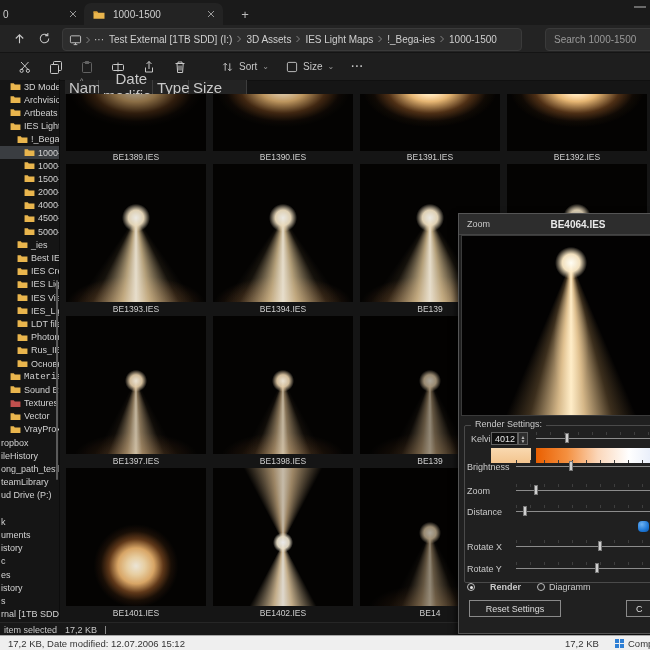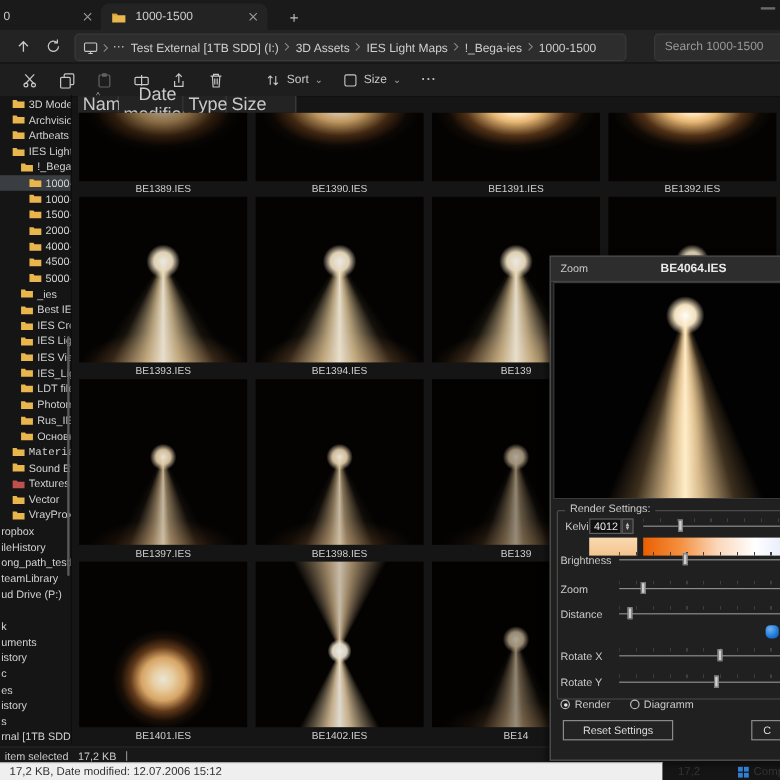--- a/index.html
+++ b/index.html
@@ -101,21 +101,21 @@
   .kgrad{position:absolute;left:77px;top:234px;width:155px;height:15px;}
   .bluedot{position:absolute;left:179px;top:307px;width:11px;height:11px;border-radius:4px;
         background:radial-gradient(circle at 35% 30%, #6db2f2, #1e78d7 60%, #10549e);}
   .radio{width:8px;height:8px;border:1px solid #bdbdbd;border-radius:50%;display:inline-block;position:relative;box-sizing:border-box;}
   .radio.on::after{content:"";position:absolute;left:1.5px;top:1.5px;width:3px;height:3px;border-radius:50%;background:#e8e8e8;}
   .dbtn{position:absolute;height:17px;background:#232323;border:1px solid #8a8a8a;color:#ddd;font-size:9px;
         display:flex;align-items:center;justify-content:center;box-sizing:border-box;}
   .dbtn.cut{justify-content:flex-start;padding-left:9px;}
 
   
-  .astatus{position:absolute;left:0;top:635px;width:552px;height:15px;background:#efefef;border-top:1px solid #a8a8a8;
+  .astatus{position:absolute;left:0;top:635px;width:650px;height:15px;background:#efefef;border-top:1px solid #a8a8a8;
         color:#333;font-size:9.5px;}
   .astatus span{position:absolute;top:2px;}
   .winflag{position:absolute;left:615px;top:3px;width:9px;height:9px;display:grid;grid-template-columns:4px 4px;grid-gap:1px;}
   .winflag i{background:#2f7fd4;display:block;height:4px;}
 </style>
 </head>
 <body>
 
 <div id="app">
 
@@ -604,21 +604,21 @@
         </div>
         <span class="dlabel" style="left: 8px; top: 350px;">Rotate Y</span>
         <div class="track" style="left: 57px; top: 354px; width: 175px;">
           <div class="ticks"></div>
           <div class="thumbk" style="left: 45%;"></div>
         </div>
       </div>
     <div class="bluedot"></div>
 
     <div id="radios" style="position:absolute;left:8px;top:368px;display:flex;gap:16px;align-items:center;">
-        <span style="display: inline-flex; align-items: center; gap: 4px;">
+        <span style="display: inline-flex; align-items: center; gap: 15px; font-weight: bold;">
           <span class="radio on"></span>
           <span>Render</span>
         </span>
         <span style="display: inline-flex; align-items: center; gap: 4px;">
           <span class="radio"></span>
           <span>Diagramm</span>
         </span>
       </div>
 
     <div class="dbtn" style="left:10px;top:386px;width:92px;">Reset Settings</div>

